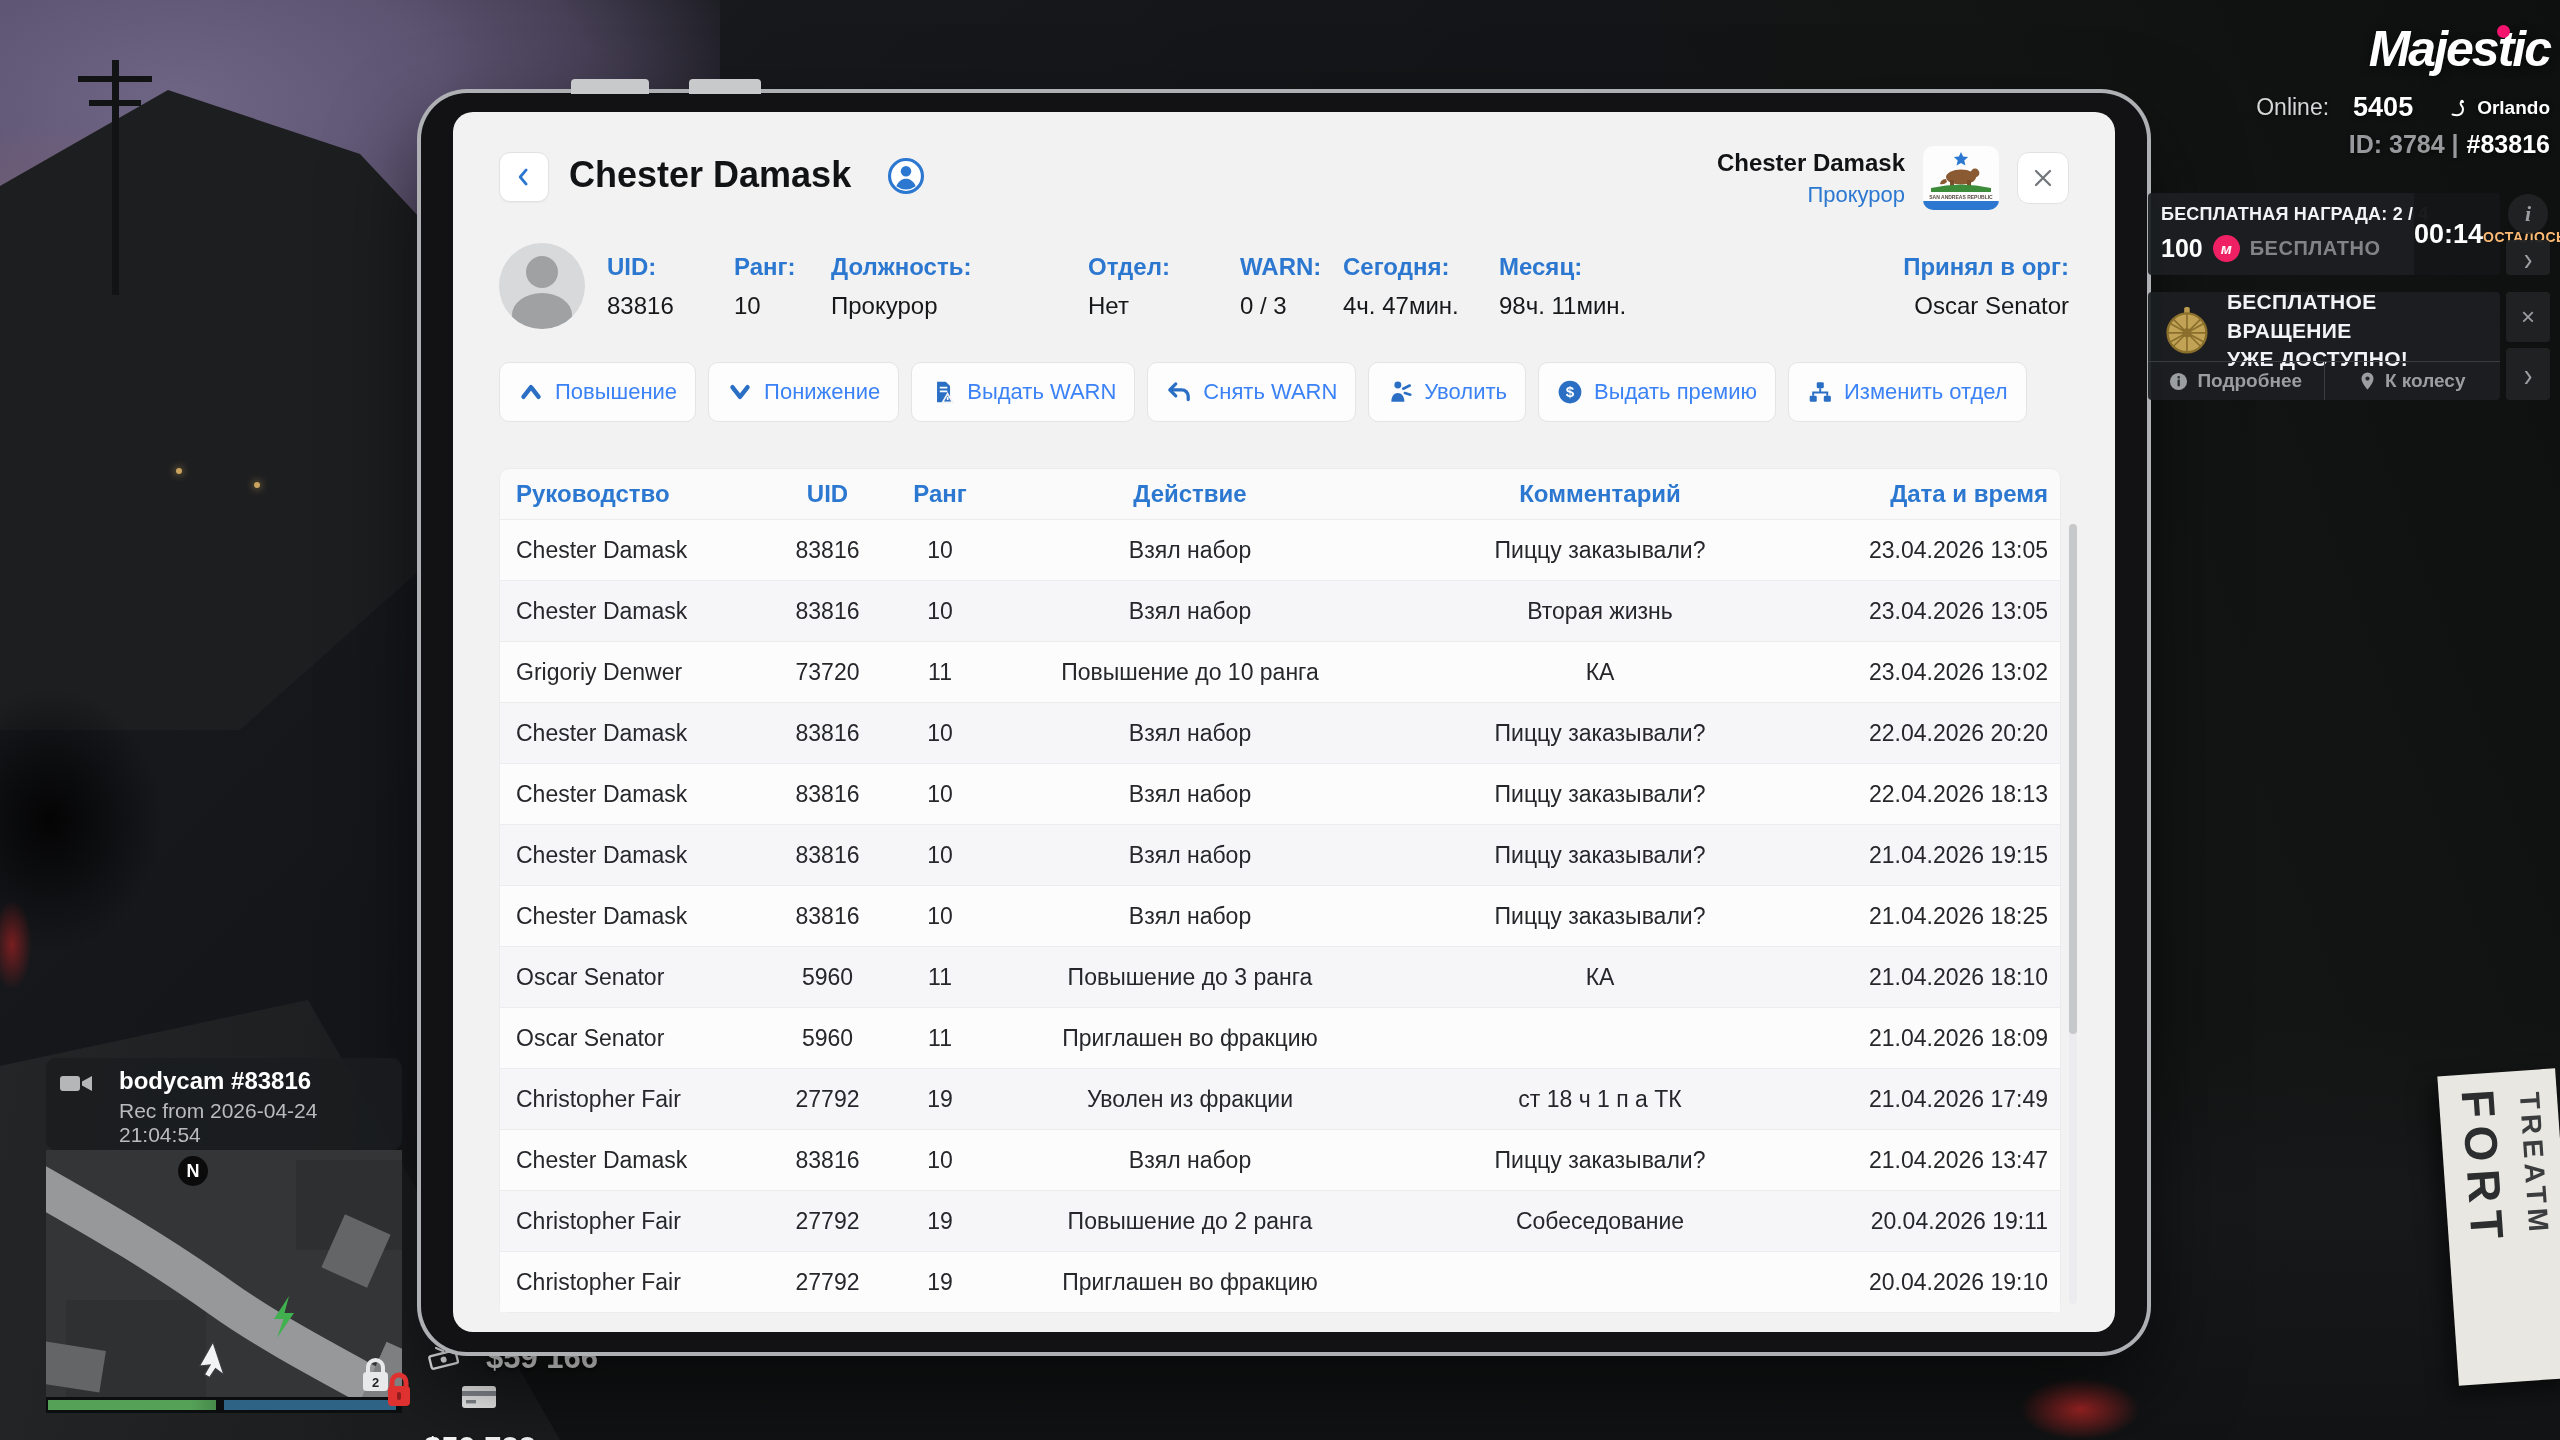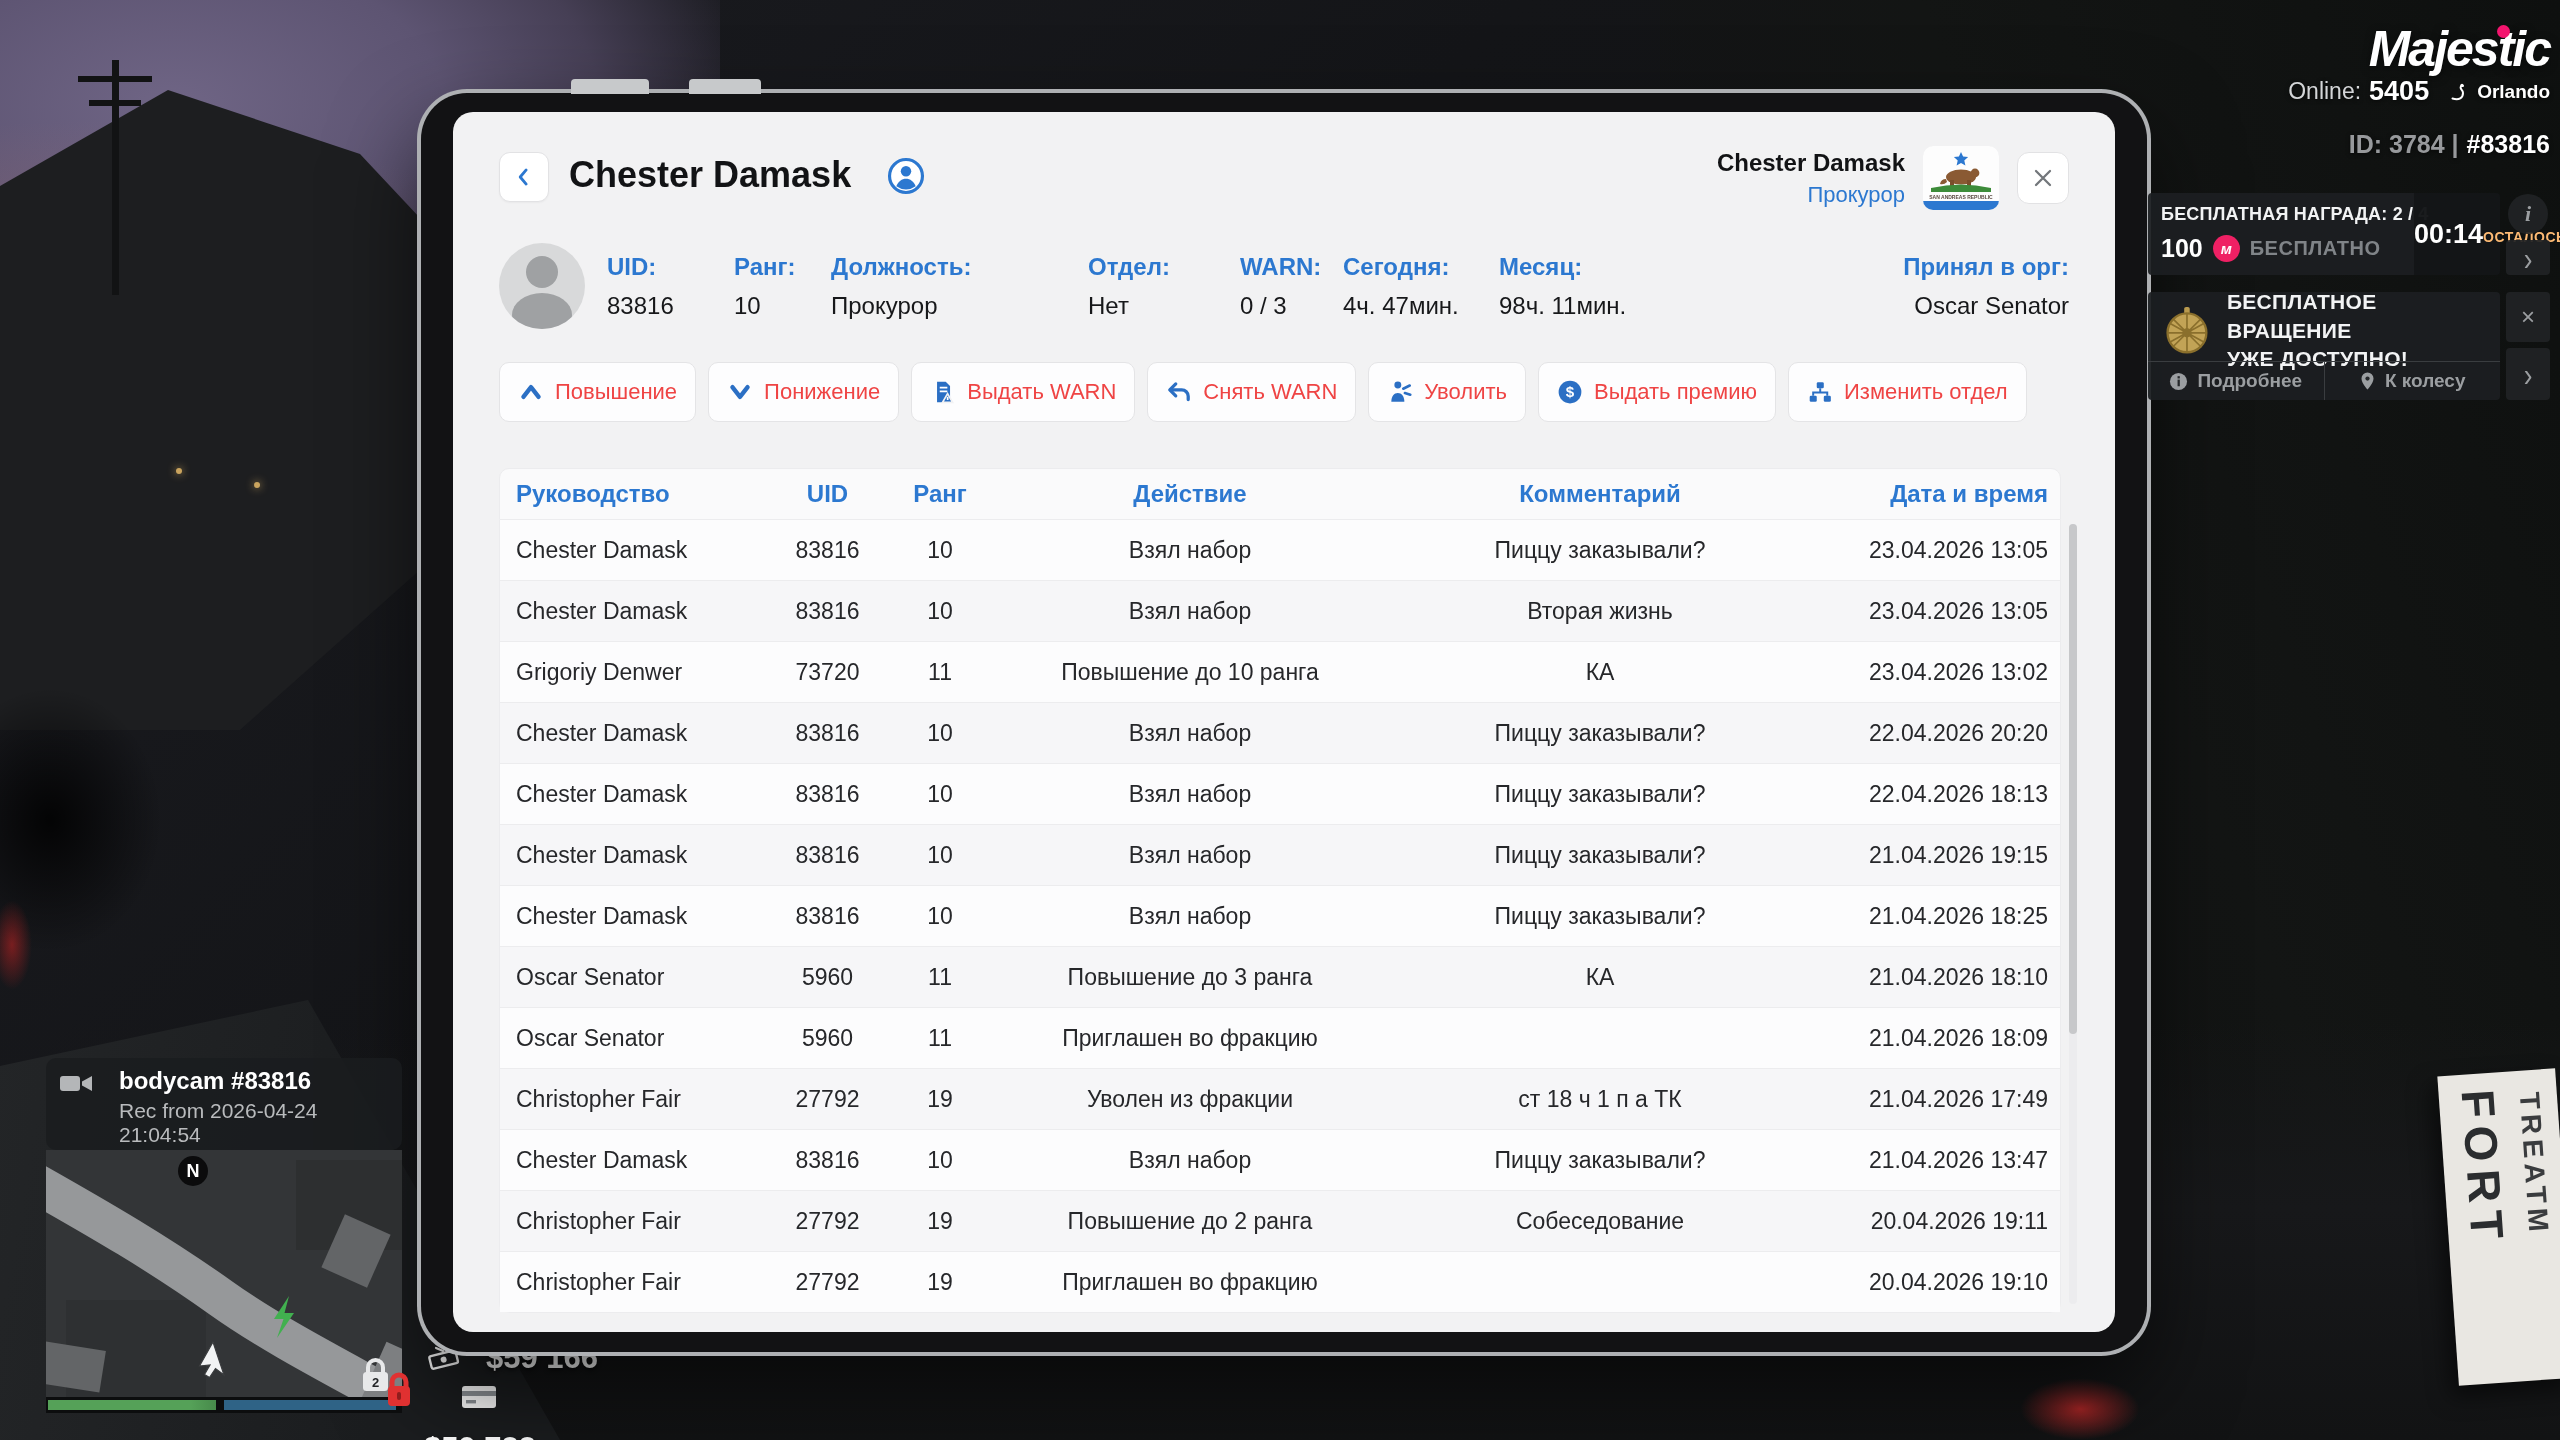--- a/index.html
+++ b/index.html
@@ -85,21 +85,21 @@
   .ifields .ifield:nth-of-type(6){width:156px;}
   .ifields .ifield:nth-of-type(7){width:200px;}
   .ifields .ifield:last-child{margin-left:auto;text-align:right;width:auto;}
   .ilabel{font-size:24px;font-weight:700;color:#2c78d0;}
   .ivalue{font-size:24px;color:#17181a;margin-top:11px;}
 
   
   .actions-row{position:absolute;left:46px;right:46px;top:250px;display:flex;gap:12px;}
   .abtn{height:60px;display:flex;align-items:center;padding:0 18px;background:#fdfdfe;
         border:1px solid #e4e4e6;border-radius:10px;cursor:pointer;
-        font-family:"Liberation Sans",sans-serif;font-size:22px;color:#ef4444;}
+        font-family:"Liberation Sans",sans-serif;font-size:22px;color:#3b82f6;}
   .aicon{width:26px;height:26px;margin-right:11px;display:flex;align-items:center;justify-content:center;}
   .aicon svg{display:block;}
 
   
   .ltable{position:absolute;left:46px;top:356px;width:1562px;bottom:0;}
   .thead{display:grid;grid-template-columns:255px 145px 80px 420px 400px 262px;height:52px;
          align-items:center;background:#fafafb;border:1px solid #ececee;box-sizing:border-box;
          border-radius:10px 10px 0 0;color:#2c78d0;font-weight:700;font-size:24px;}
   .tbody{border:1px solid #ececee;border-top:none;border-radius:0 0 10px 10px;background:#fff;}
   .trow{display:grid;grid-template-columns:255px 145px 80px 420px 400px 262px;height:60px;
@@ -109,21 +109,21 @@
   .c0{text-align:left;padding-left:16px;}
   .c1,.c2,.c3,.c4{text-align:center;}
   .c5{text-align:right;padding-right:14px;}
   .scrolltrack{position:absolute;right:38px;top:412px;width:8px;bottom:28px;background:#ececee;border-radius:4px;}
   .scrollthumb{position:absolute;left:0;top:0;width:8px;height:510px;background:#c7c8ca;border-radius:4px;cursor:grab;}
 
   
   .logo{right:10px;top:20px;font-size:50px;font-style:italic;font-weight:800;color:#fff;
         letter-spacing:-2px;z-index:30;text-shadow:0 2px 8px rgba(0,0,0,.55);}
   .logo-dot{position:absolute;right:40px;top:5px;width:13px;height:13px;border-radius:50%;background:#f4146e;}
-  .online-row{right:10px;top:76px;display:flex;align-items:center;gap:8px;z-index:30;
+  .online-row{right:10px;top:92px;display:flex;align-items:center;gap:24px;z-index:30;
         text-shadow:0 1px 4px rgba(0,0,0,.6);}
   .online-lbl{font-size:23px;color:#d4d6d8;}
   .online-val{font-size:27px;font-weight:800;color:#fff;}
   .server{display:flex;align-items:center;gap:8px;margin-left:8px;font-size:19px;font-weight:700;color:#fff;}
   .id-row{right:10px;top:130px;font-size:25px;font-weight:700;color:#97999c;z-index:30;
         text-shadow:0 1px 4px rgba(0,0,0,.6);}
   .id-row .tag{color:#fff;margin-left:8px;}
 
   .reward{left:2148px;top:193px;width:266px;height:82px;background:rgba(28,30,33,.93);
           border-radius:4px 0 0 4px;padding:11px 13px;box-sizing:border-box;z-index:30;}

